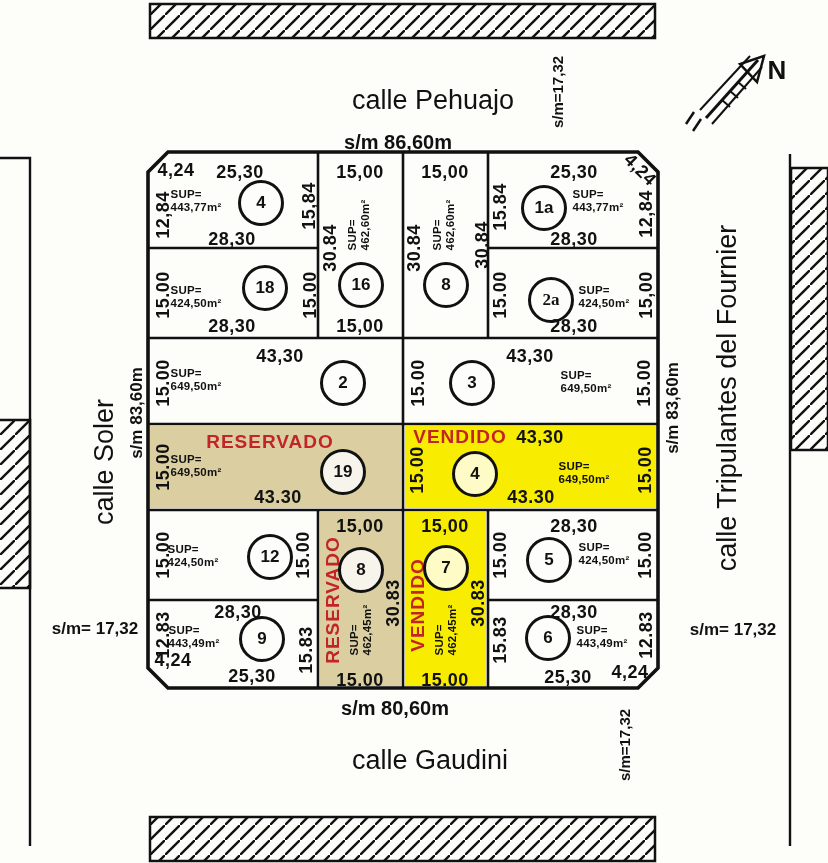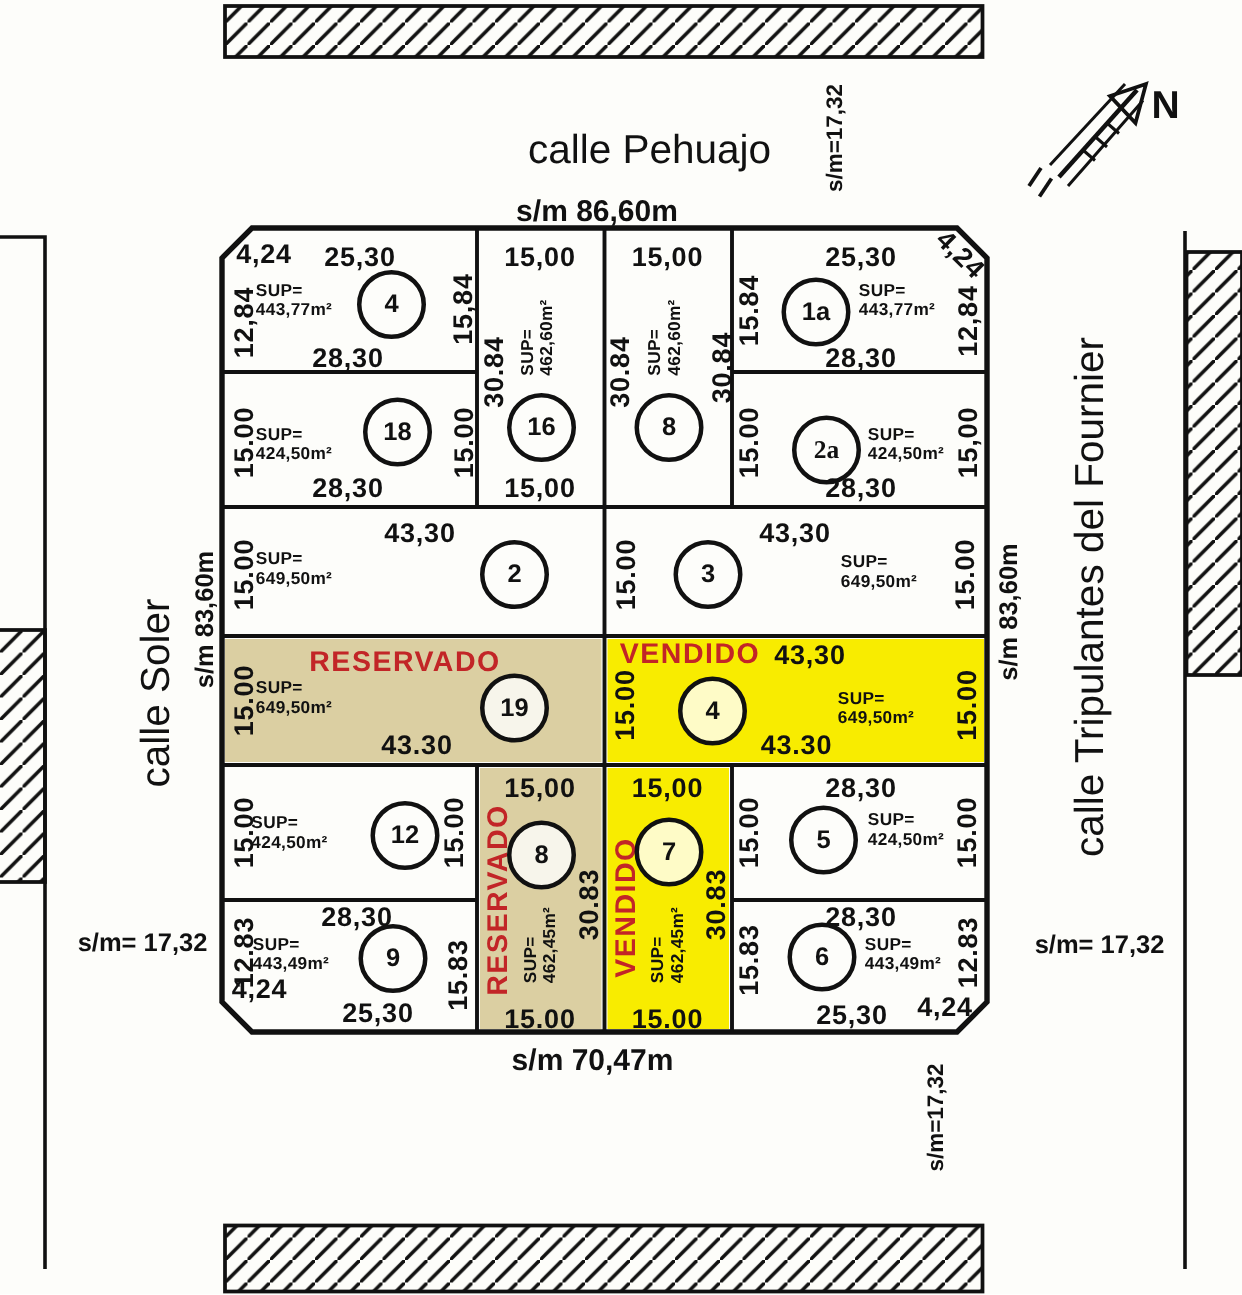--- a/index.html
+++ b/index.html
@@ -88,21 +88,22 @@
   <div class="lbl north-n" style="left:777px;top:70px;">N</div>
 
   <div class="lbl street v" style="left:104px;top:462px;">calle Soler</div>
   <div class="lbl sm v" style="left:137px;top:413px;">s/m 83,60m</div>
   <div class="lbl sm" style="left:95px;top:629px;">s/m= 17,32</div>
 
   <div class="lbl street v" style="left:727px;top:398px;">calle Tripulantes del Fournier</div>
   <div class="lbl sm v" style="left:673px;top:408px;">s/m 83,60m</div>
   <div class="lbl sm" style="left:733px;top:630px;">s/m= 17,32</div>
 
-  <div class="lbl front" style="left:395px;top:708px;">s/m 70,47m</div>
+  <div class="lbl front" style="left:395px;top:708px;">s/m 80,60m</div>
+  <div class="lbl street" style="left:430px;top:760px;">calle Gaudini</div>
   <div class="lbl sms v" style="left:624px;top:745px;">s/m=17,32</div>
 
   <div class="lot" style="left:148px;top:152px;width:170px;height:96px;">
     <div class="lbl dim" style="left:28px;top:18px;">4,24</div>
     <div class="lbl dim" style="left:92px;top:20px;">25,30</div>
     <div class="lbl dim v" style="left:15px;top:63px;">12,84</div>
     <div class="lbl dim v" style="left:161px;top:54px;">15,84</div>
     <div class="lbl dim" style="left:84px;top:87px;">28,30</div>
     <div class="lbl sup" style="left:48px;top:49px;">
         <span style="display:block">SUP=</span>

